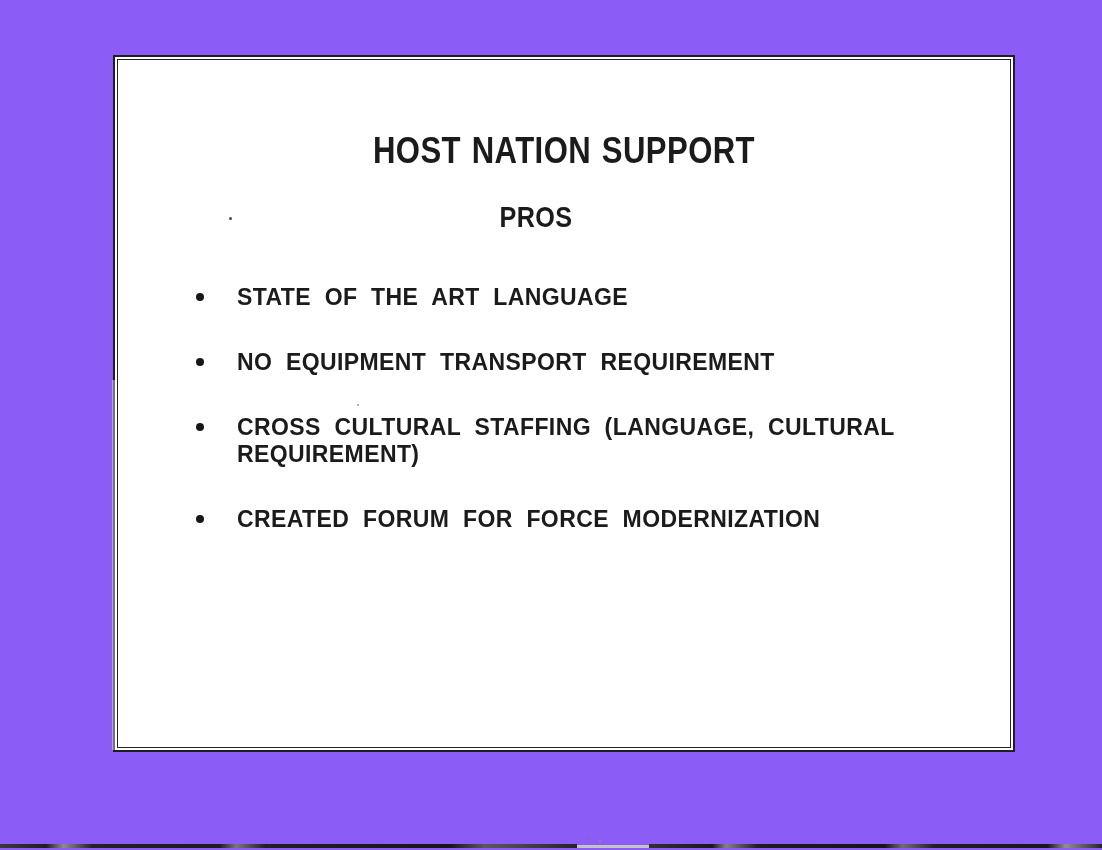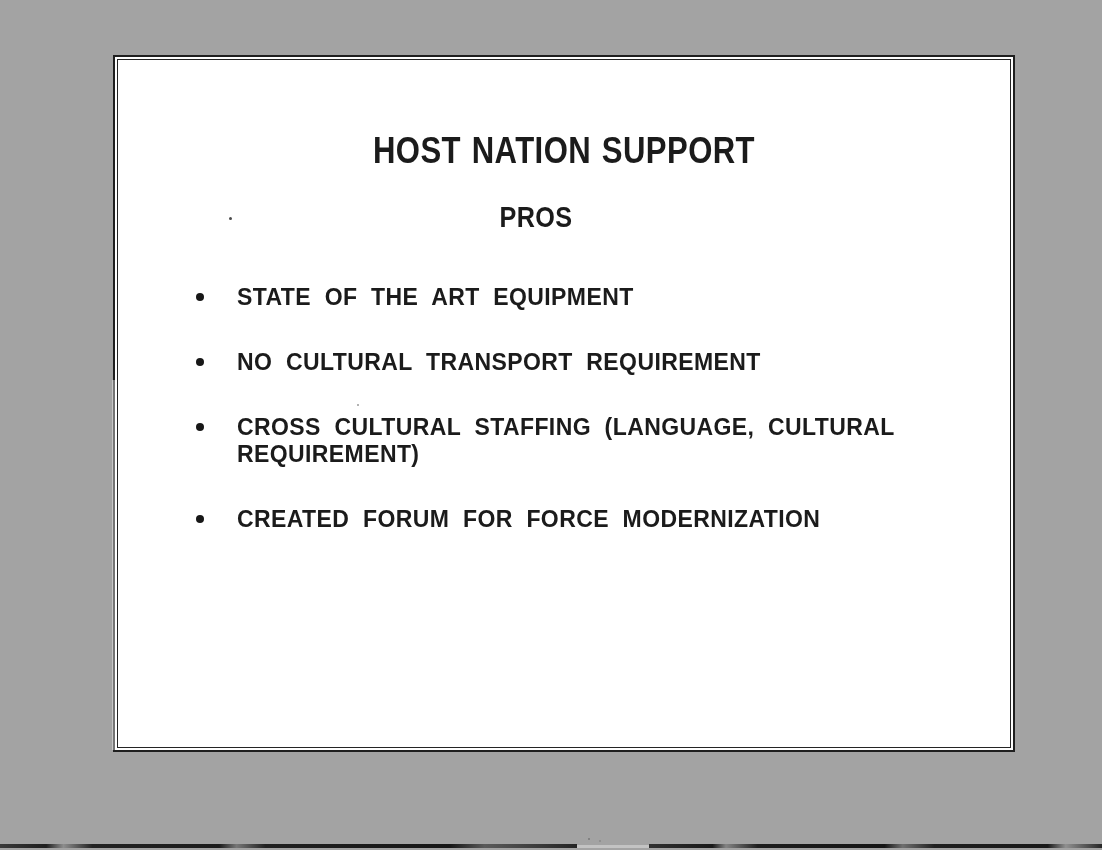--- a/index.html
+++ b/index.html
@@ -9,21 +9,21 @@
     width: 1102px;
     height: 850px;
     overflow: hidden;
     position: relative;
     font-family: "Liberation Sans", sans-serif;
     color: #1b1b1b;
   }
   .page {
     position: absolute;
     inset: 0;
-    background: #a3a3a3;
+    background: #8b5cf6;
   }
   
   .frame {
     position: absolute;
     left: 113px;
     top: 55px;
     width: 898px;
     height: 693px;
     border: 2px solid #1f1f1f;
     background: #fff;
@@ -144,25 +144,25 @@
   </div>
   <div class="border-fade-left"></div>
 
   <div class="title">HOST NATION SUPPORT</div>
 
   <div class="subtitle">PROS</div>
 
   <ul class="bullets">
     <li>
       <span class="dot"></span>
-      <span>STATE OF THE ART EQUIPMENT</span>
+      <span>STATE OF THE ART LANGUAGE</span>
     </li>
     <li>
       <span class="dot"></span>
-      <span>NO CULTURAL TRANSPORT REQUIREMENT</span>
+      <span>NO EQUIPMENT TRANSPORT REQUIREMENT</span>
     </li>
     <li>
       <span class="dot"></span>
       <span>CROSS CULTURAL STAFFING (LANGUAGE, CULTURAL REQUIREMENT)</span>
     </li>
     <li>
       <span class="dot"></span>
       <span>CREATED FORUM FOR FORCE MODERNIZATION</span>
     </li>
   </ul>

